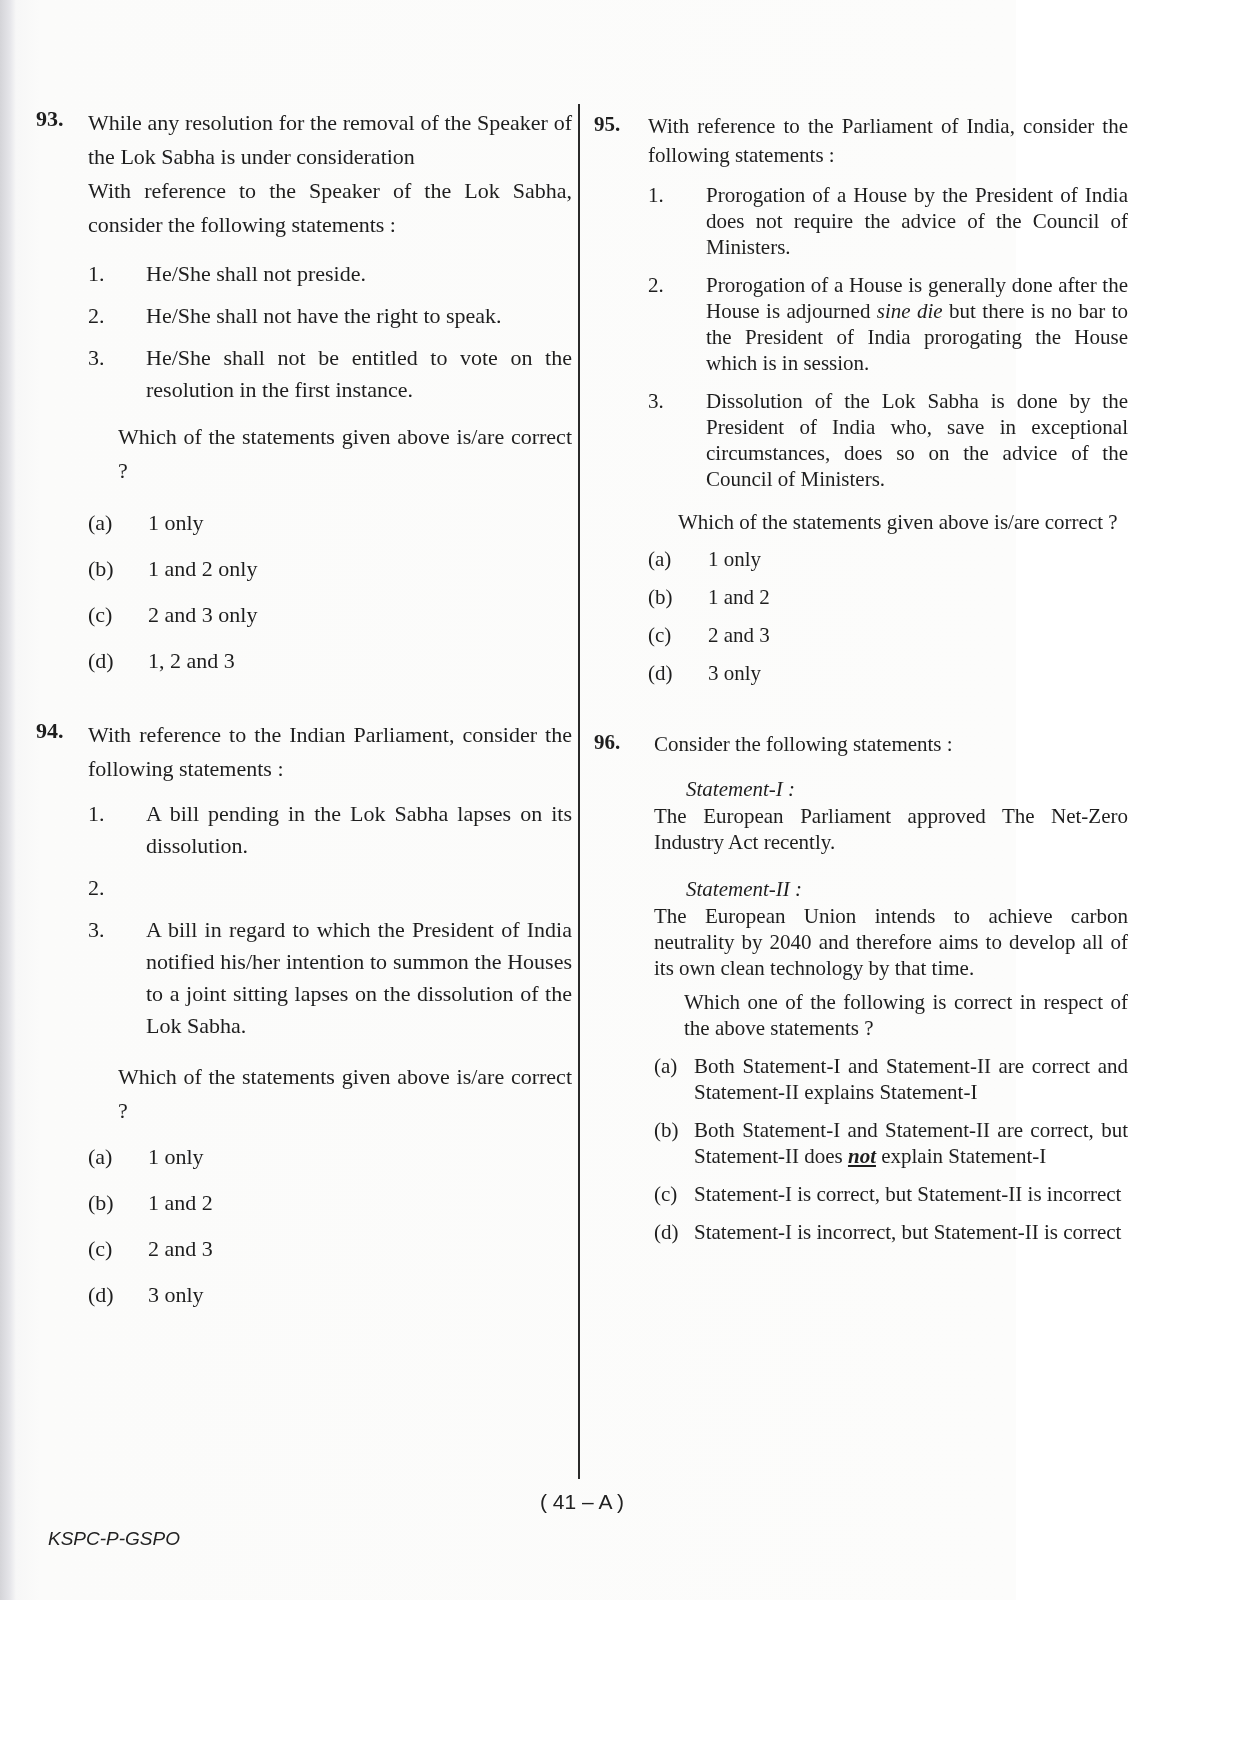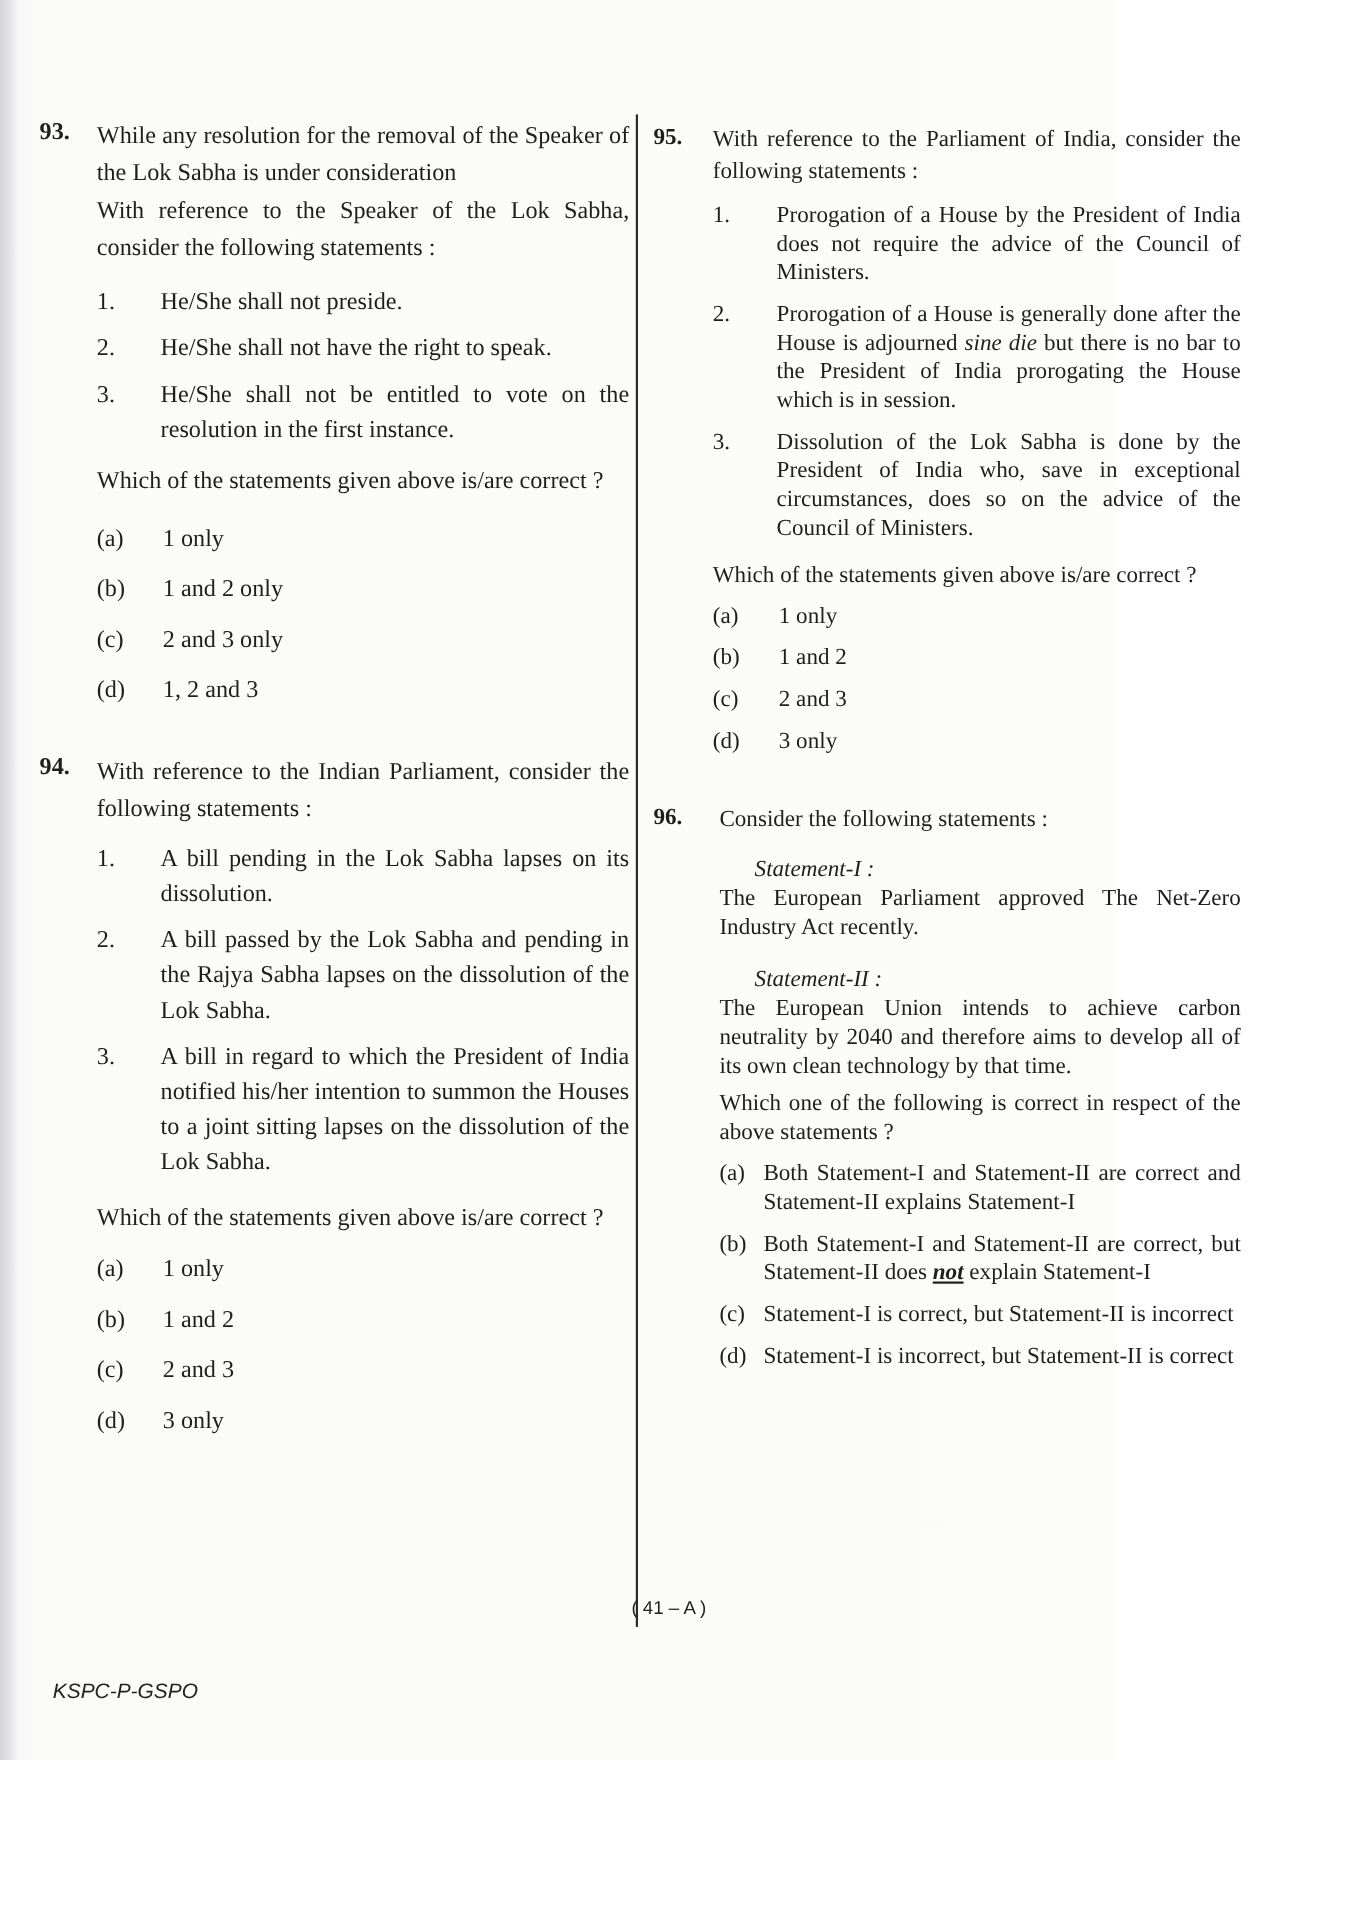--- a/index.html
+++ b/index.html
@@ -18,33 +18,33 @@
   .q { position:relative; }
   .qnum { position:absolute; left:0; top:0; font-weight:bold; }
   .qbody { margin-left:52px; }
   .stem { text-align:justify; line-height:34px; text-align-last:left; }
   .col-right .stem { line-height:29px; }
   .col-right .qbody { margin-left:54px; }
   .stmt { display:flex; margin-top:10px; line-height:32px; }
   .col-right .stmt { line-height:26px; margin-top:12px; }
   .stmt-num { width:58px; flex:none; }
   .stmt-text { flex:1; text-align:justify; }
-  .ask { margin-top:14px; line-height:34px; text-align:justify; }
+  .ask { margin-top:14px; line-height:34px; text-align:justify;margin-left:30px; }
   .col-right .ask { line-height:28px; }
   .opt { display:flex; margin-top:12px; line-height:34px; }
   .col-right .opt { line-height:26px; margin-top:12px; }
   .opt-label { width:60px; flex:none; }
   .opt-text { flex:1; }
   .opt-wide { display:flex; margin-top:12px; line-height:26px; }
   .opt-wide .opt-label { width:40px; }
   .opt-wide .opt-text { text-align:justify; }
   .st-label { font-style:italic; margin-top:16px; line-height:28px;margin-left:32px; }
   .st-text { line-height:26px; text-align:justify; }
   .footer-code { position:absolute; left:48px; top:1528px; font-family:"Liberation Sans","DejaVu Sans",sans-serif; font-size:19px; color:#222;font-style:italic; }
-  .footer-page { position:absolute; left:540px; top:1452px; font-family:"Liberation Sans","DejaVu Sans",sans-serif; font-size:17px; color:#222;margin-left:34px; }
+  .footer-page { position:absolute; left:540px; top:1490px; font-family:"Liberation Sans","DejaVu Sans",sans-serif; font-size:21px; color:#222; }
   em.not { font-style:italic; font-weight:bold;text-decoration:underline; }
 </style>
 </head>
 <body>
 
 <div class="scan-page">
 
   <div class="col-divider"></div>
 
   <div class="col col-left">
@@ -89,21 +89,20 @@
     <div class="q" style="margin-top:40px;">
       <span class="qnum">94.</span>
       <div class="qbody">
         <div class="stem">With reference to the Indian Parliament, consider the following statements :</div>
         <div class="stmt" style="margin-top:12px;">
           <span class="stmt-num">1.</span>
           <span class="stmt-text">A bill pending in the Lok Sabha lapses on its dissolution.</span>
         </div>
         <div class="stmt">
           <span class="stmt-num">2.</span>
-          <span class="stmt-text">A bill passed by the Lok Sabha and pending in the Rajya Sabha lapses on the dissolution of the Lok Sabha.</span>
         </div>
         <div class="stmt">
           <span class="stmt-num">3.</span>
           <span class="stmt-text">A bill in regard to which the President of India notified his/her intention to summon the Houses to a joint sitting lapses on the dissolution of the Lok Sabha.</span>
         </div>
         <div class="ask" style="margin-top:18px;">Which of the statements given above is/are correct ?</div>
         <div class="opt" style="margin-top:12px;">
           <span class="opt-label">(a)</span>
           <span class="opt-text">1 only</span>
         </div>

